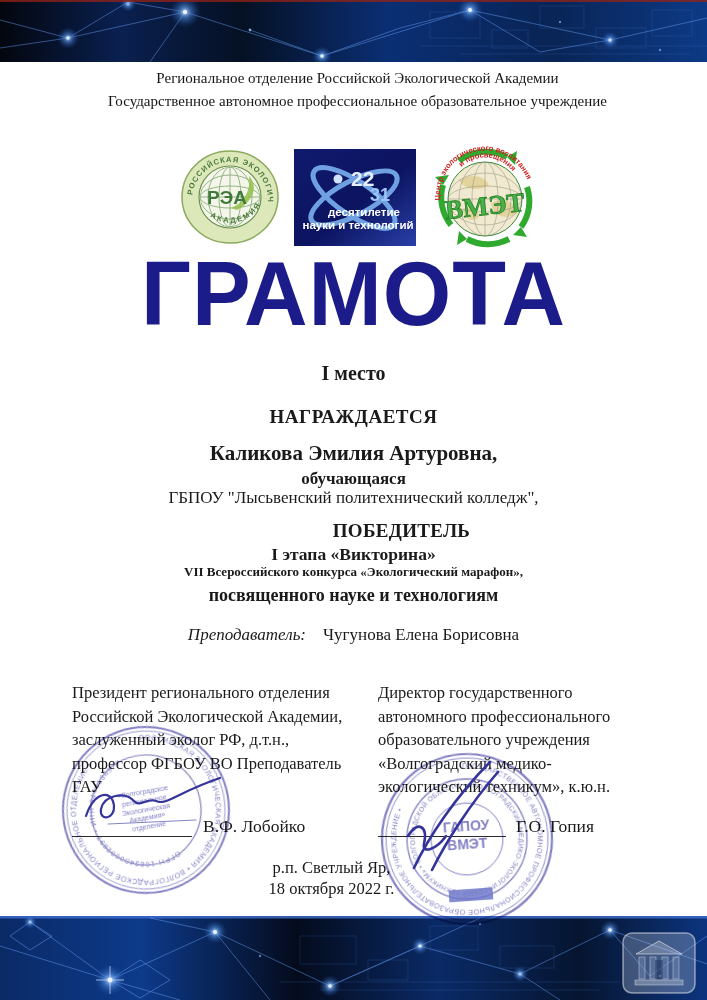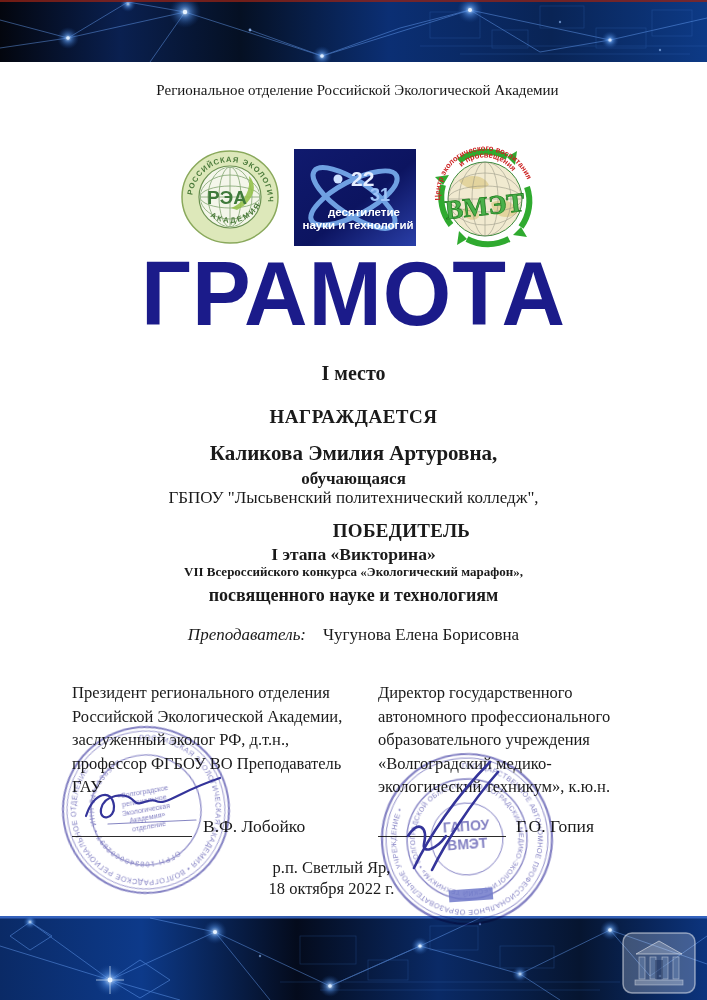--- a/index.html
+++ b/index.html
@@ -13,21 +13,21 @@
 
   
   .banner{left:0;width:707px;overflow:hidden;}
   .banner-top{top:0;height:62px;}
   .banner-bottom{bottom:0;height:84px;}
   .banner svg{display:block;width:100%;height:100%;}
   .red-edge{top:0;left:0;width:707px;height:2px;background:rgba(150,35,22,.75);z-index:4;}
 
   
   .org-header{top:67px;font-size:15px;line-height:1.5;color:#161616;}
-  .org-header p{margin:12px;padding-left:8px;}
+  .org-header p{margin:0;padding-left:8px;}
 
   
   .logos-row{top:143px;left:0;width:707px;display:flex;justify-content:center;align-items:center;gap:13px;transform:translateX(6px);}
   .logo{flex:0 0 auto;}
 
   
   .title{top:248px;font-weight:bold;font-size:88px;line-height:1.05;letter-spacing:1px;
          color:#1b1b8a;font-family:"Liberation Sans", sans-serif;transform:scaleY(1.04);}
   .place{top:362px;font-size:20px;font-weight:bold;}
   .awarded{top:406px;font-size:19px;font-weight:bold;letter-spacing:.5px;}
@@ -122,20 +122,21 @@
       <circle cx="250" cy="30" r="1.4" fill="#9cc4ff" opacity=".8"></circle>
       <circle cx="560" cy="22" r="1.2" fill="#9cc4ff" opacity=".6"></circle>
       <circle cx="660" cy="50" r="1.2" fill="#9cc4ff" opacity=".6"></circle>
     </g>
   </svg>
 </div>
 <div class="abs red-edge"></div>
 
 <div class="abs ctr org-header">
   <p>Региональное отделение Российской Экологической Академии</p>
+  <p>Государственное автономное профессиональное образовательное учреждение</p>
 </div>
 
 <div class="abs logos-row">
 
   <div class="logo">
     <svg width="102" height="98" viewBox="0 0 102 98">
       <defs>
         <path id="reaTop" d="M 13,52 A 38,38 0 1 1 89,52"></path>
         <path id="reaBot" d="M 20,56 A 35,35 0 0 0 82,56"></path>
         <clipPath id="reaClip">

